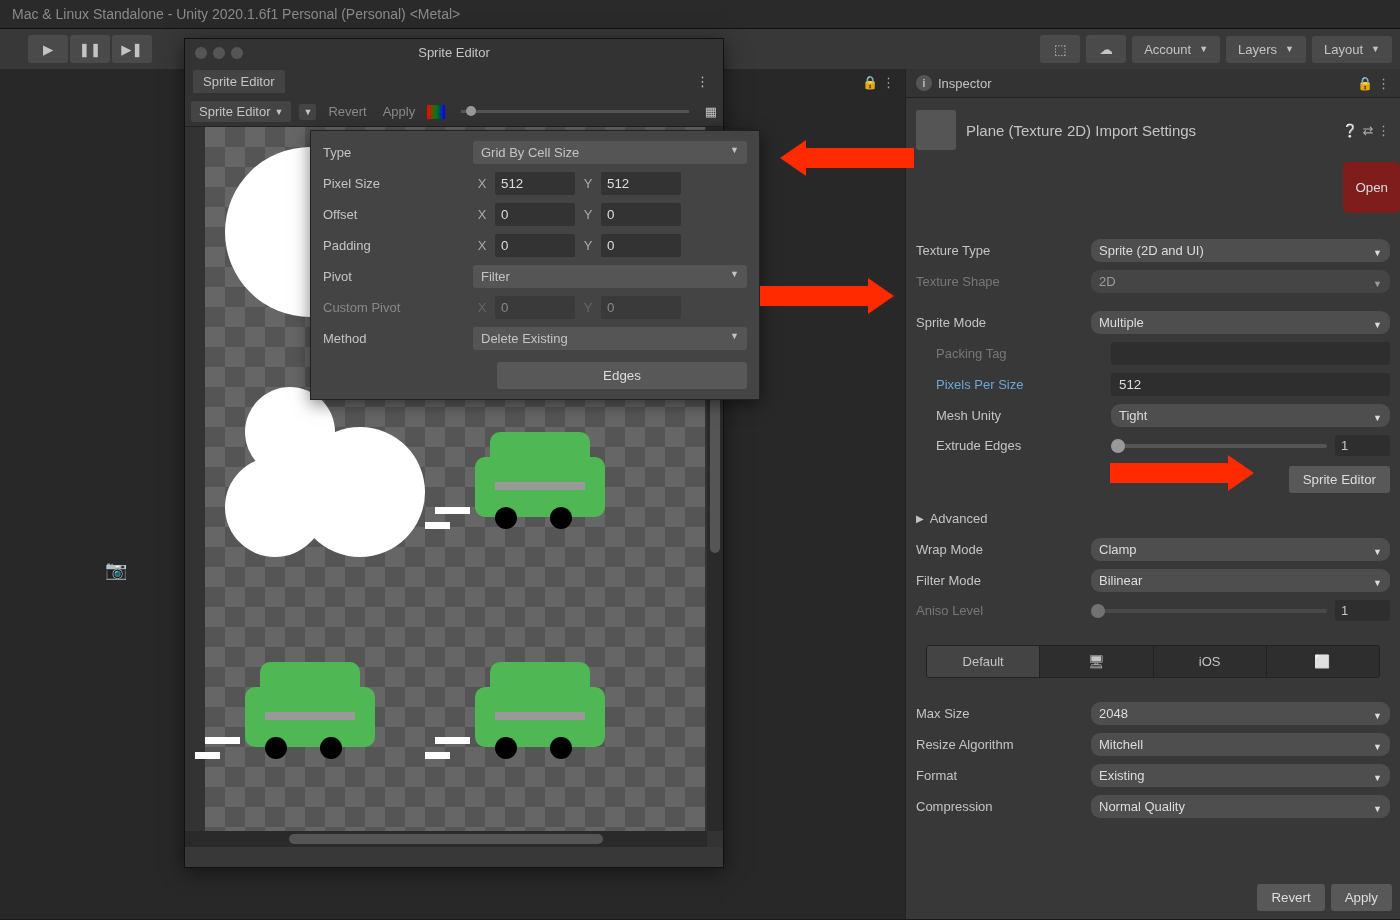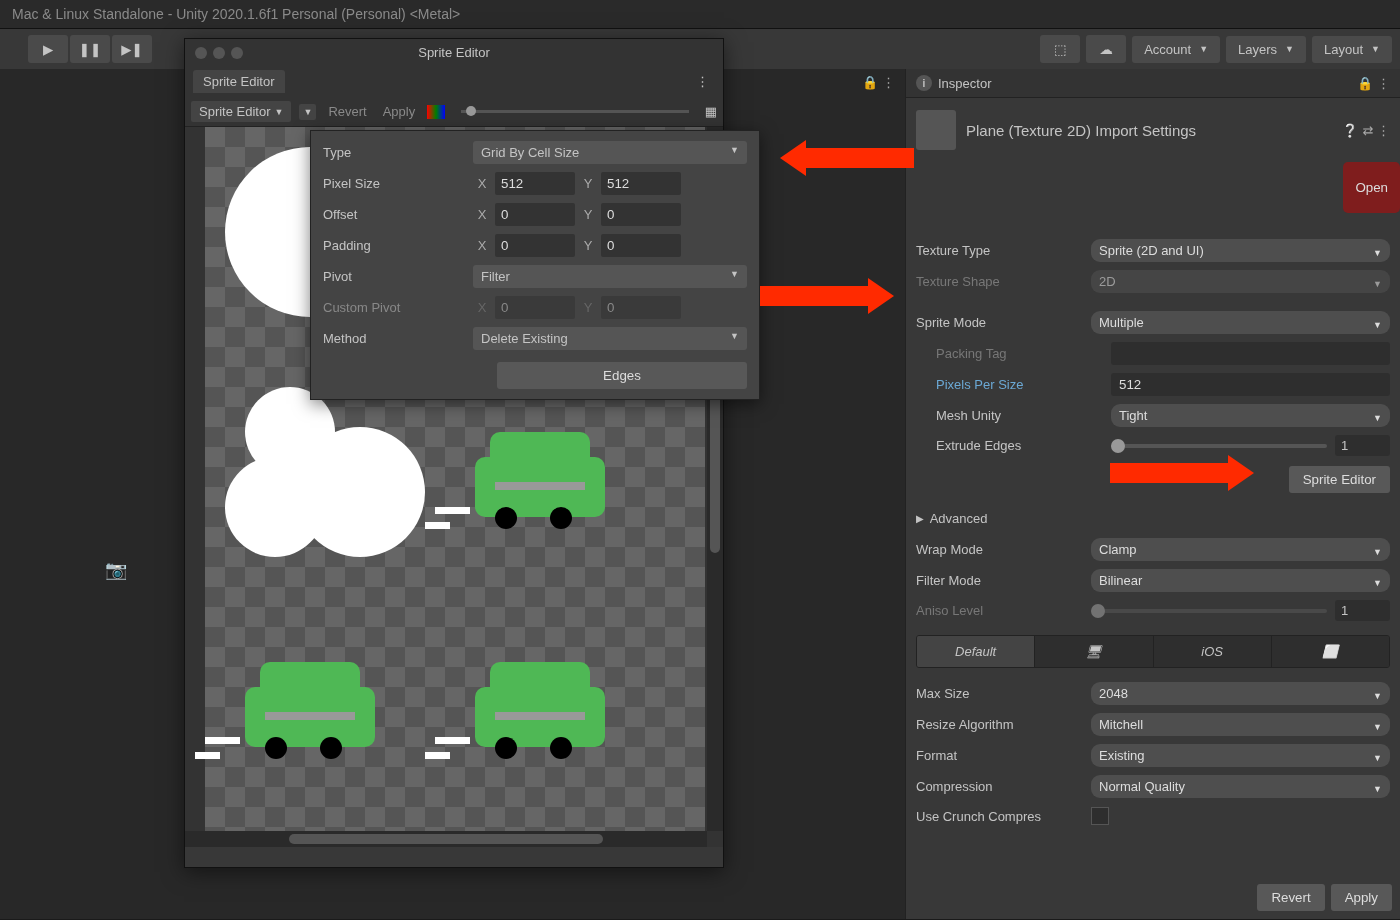--- a/index.html
+++ b/index.html
@@ -44,21 +44,21 @@
 .slider-row { display: flex; align-items: center; gap: 8px; }
 .slider-track { flex: 1; height: 4px; background: #555; position: relative; border-radius: 2px; }
 .slider-thumb { position: absolute; width: 14px; height: 14px; background: #999; border-radius: 50%; top: -5px; }
 .slider-val { width: 55px; background: #2e2e2e; padding: 3px 6px; border-radius: 3px; }
 
 .section-hdr { padding: 8px 10px; display: flex; align-items: center; gap: 6px; cursor: pointer; }
 .section-hdr .tri { font-size: 10px; }
 
 .sprite-editor-btn { background: #585858; border: none; color: #ddd; padding: 6px 14px; cursor: pointer; border-radius: 3px; float: right; margin: 6px 0 10px 0; }
 
-.platform-tabs { display: flex; border: 1px solid #222; border-radius: 3px; margin: 10px; overflow: hidden; font-style: italic; }
+.platform-tabs { display: flex; border: 1px solid #222; border-radius: 3px; margin: 20px; overflow: hidden; }
 .platform-tab { flex: 1; background: #2e2e2e; padding: 8px; text-align: center; border-right: 1px solid #222; cursor: pointer; }
 .platform-tab.active { background: #444; }
 .platform-tab:last-child { border-right: none; }
 
 .bottom-actions { position: absolute; bottom: 8px; right: 8px; display: flex; gap: 6px; }
 .footer-btn { background: #585858; border: none; color: #ddd; padding: 6px 14px; cursor: pointer; border-radius: 3px; }
 
 
 .sprite-win { position: absolute; left: 184px; top: 38px; width: 540px; height: 830px; background: #383838; border: 1px solid #111; box-shadow: 0 4px 20px rgba(0,0,0,0.5); z-index: 10; }
 .win-titlebar { background: #333; padding: 6px 10px; text-align: center; position: relative; }
@@ -299,24 +299,20 @@
     </div>
     <div class="prop-row">
       <div class="prop-label">Compression</div>
       <div class="prop-value">
           <div class="select-ctrl">
             <span>Normal Quality</span>
             <span class="arrow">▼</span>
           </div>
         </div>
     </div>
-    <div class="prop-row">
-      <div class="prop-label">Use Crunch Compres</div>
-      <div class="checkbox-ctrl"></div>
-    </div>
 
     <div class="bottom-actions">
       <button class="footer-btn">Revert</button>
       <button class="footer-btn">Apply</button>
     </div>
   </div>
 </div>
 
 <div class="sprite-win">
   <div class="win-titlebar">

